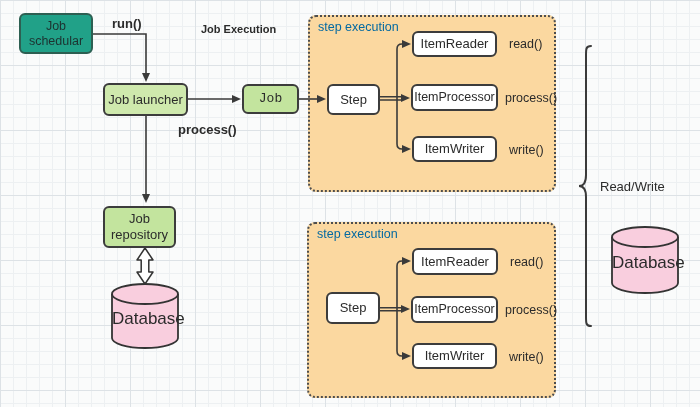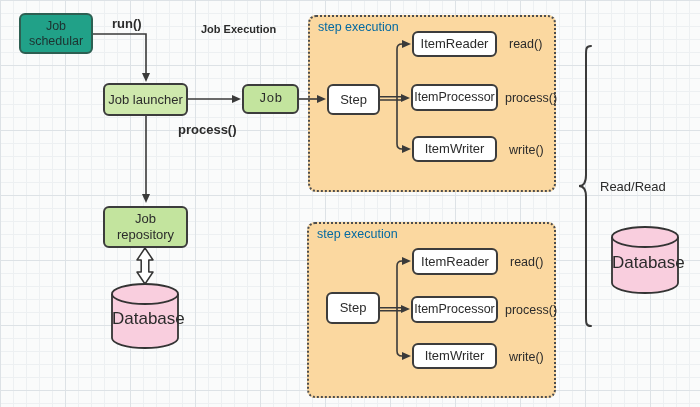--- a/index.html
+++ b/index.html
@@ -107,21 +107,21 @@
   <div class="abs node green nowrap" style="left:103px; top:83px; width:85px; height:33px;">
     <span>Job launcher</span>
   </div>
 
   <div class="abs node green2" style="left:242px; top:84px; width:57px; height:30px;font-family:Liberation Mono, monospace;">
     <span>Job</span>
   </div>
 
   <div class="abs lbl bold" style="left:178px; top:122px;">process()</div>
 
-  <div class="abs node green2" style="left:103px; top:206px; width:85px; height:42px; padding:0 14px;">
+  <div class="abs node green2" style="left:103px; top:206px; width:73px; height:42px; padding:0 14px;">
     <span>Job repository</span>
   </div>
 
   <div class="abs cyl-label" style="left:112px; top:309px; width:66px;">Database</div>
 
   <div class="abs node white" style="left:327px; top:84px; width:53px; height:31px;">
     <span>Step</span>
   </div>
   <div class="abs node white nowrap" style="left:412px; top:31px; width:85px; height:26px;">
     <span>ItemReader</span>
@@ -146,17 +146,17 @@
     <span>ItemProcessor</span>
   </div>
   <div class="abs node white nowrap" style="left:412px; top:343px; width:85px; height:26px;">
     <span>ItemWriter</span>
   </div>
   <div class="abs lbl" style="left:510px; top:255px;">read()</div>
   <div class="abs lbl" style="left:505px; top:303px;">process()</div>
   <div class="abs lbl" style="left:509px; top:350px;">write()</div>
 
 
-  <div class="abs lbl" style="left:600px; top:179px; font-size:13px;">Read/Read</div>
+  <div class="abs lbl" style="left:600px; top:179px; font-size:13px;">Read/Write</div>
 
   <div class="abs cyl-label" style="left:612px; top:253px; width:66px;">Database</div>
 
 </div>
 
 </body></html>

